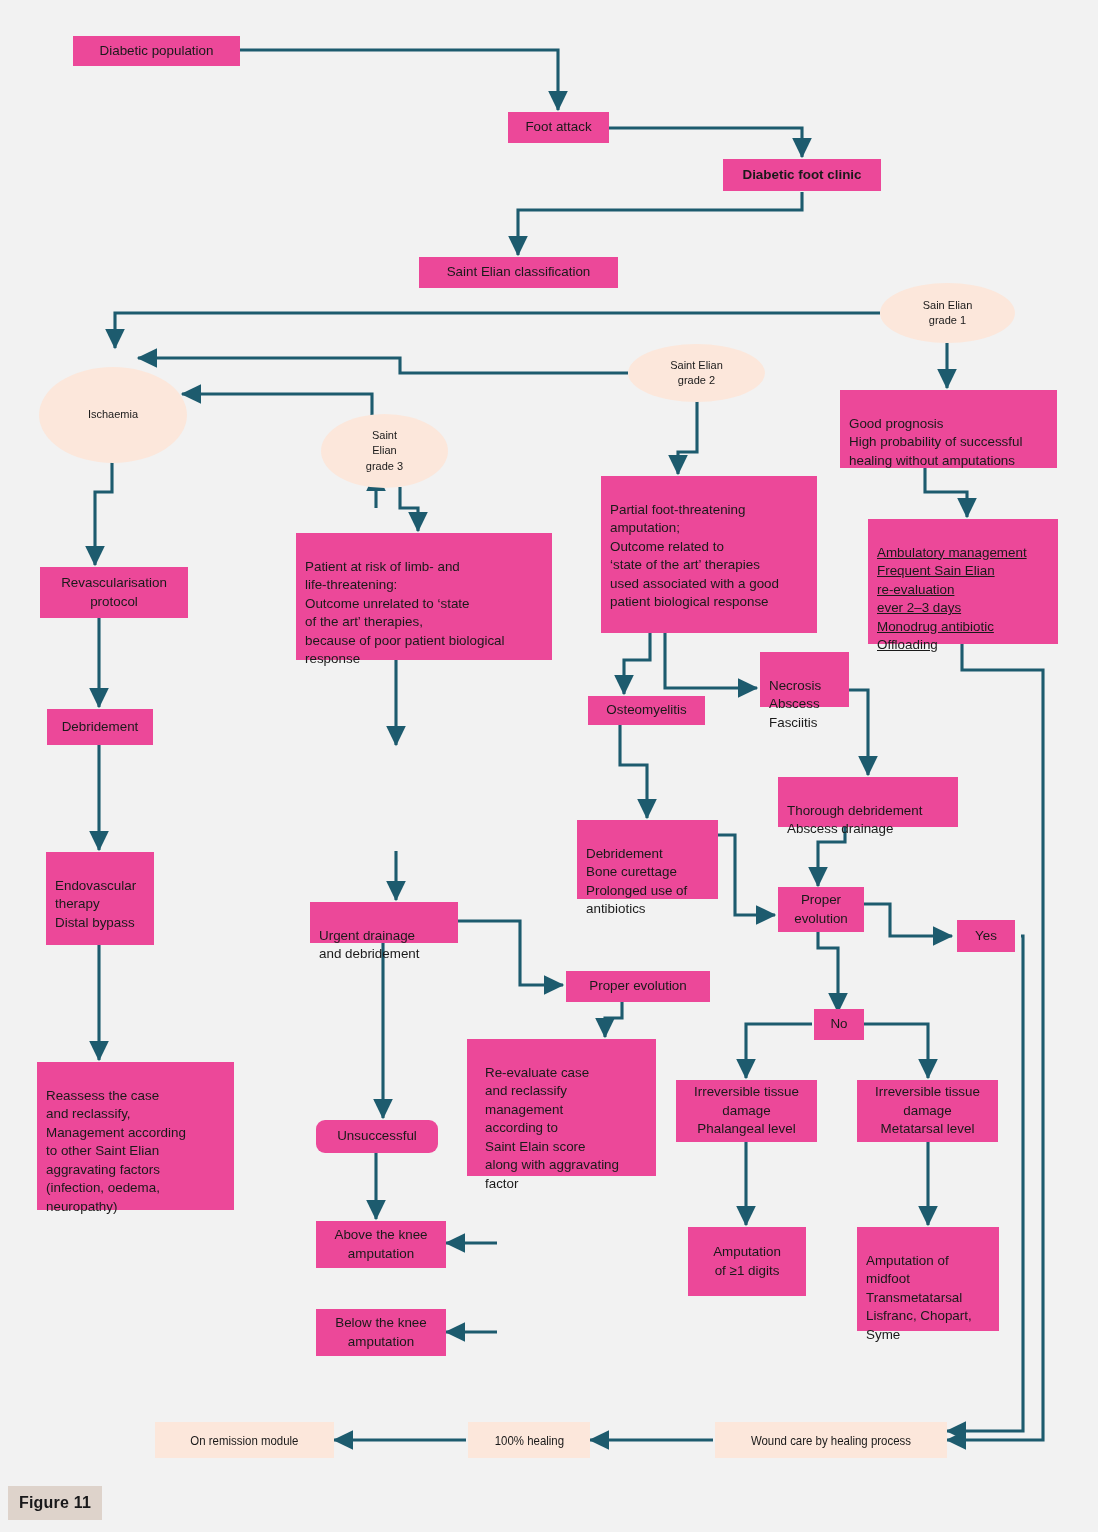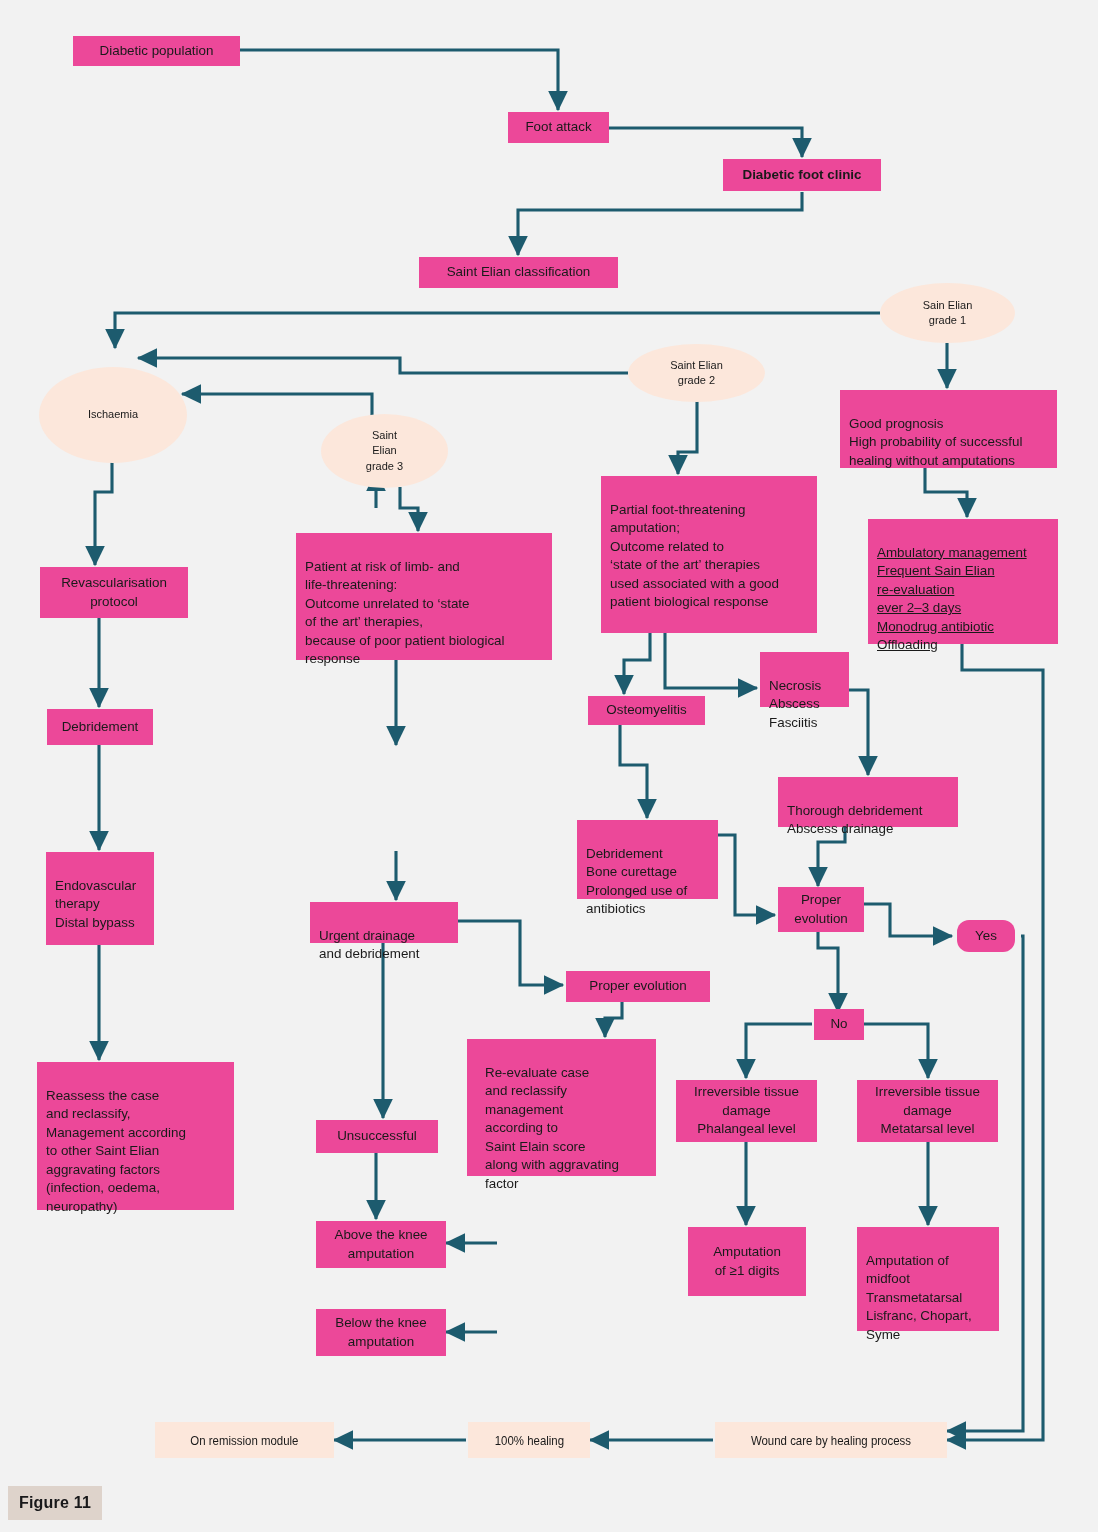--- a/index.html
+++ b/index.html
@@ -242,21 +242,21 @@
 (infection, oedema,
 neuropathy)</span>
   </div>
 
 
   <div class="node" style="left:310px;top:902px;width:148px;height:41px;">
     <span>Urgent drainage
 and debridement</span>
   </div>
 
-  <div class="node mid ctr" style="left:316px;top:1120px;width:122px;height:33px;">
+  <div class="node mid ctr" style="left:316px;top:1120px;width:122px;height:33px;border-radius:9px;">
     <span>Unsuccessful</span>
   </div>
 
   <div class="node mid ctr" style="left:316px;top:1221px;width:130px;height:47px;">
     <span>Above the knee
 amputation</span>
   </div>
 
   <div class="node mid ctr" style="left:316px;top:1309px;width:130px;height:47px;">
     <span>Below the knee
@@ -297,21 +297,21 @@
   <div class="node" style="left:467px;top:1039px;width:189px;height:137px;padding-left:18px;">
     <span>Re-evaluate case
 and reclassify
 management
 according to
 Saint Elain score
 along with aggravating
 factor</span>
   </div>
 
-  <div class="node mid ctr" style="left:957px;top:920px;width:58px;height:32px;border-radius:12px;">
+  <div class="node mid ctr" style="left:957px;top:920px;width:58px;height:32px;">
     <span>Yes</span>
   </div>
 
   <div class="node mid ctr" style="left:814px;top:1009px;width:50px;height:31px;">
     <span>No</span>
   </div>
 
   <div class="node mid ctr" style="left:676px;top:1080px;width:141px;height:62px;">
     <span>Irreversible tissue
 damage

